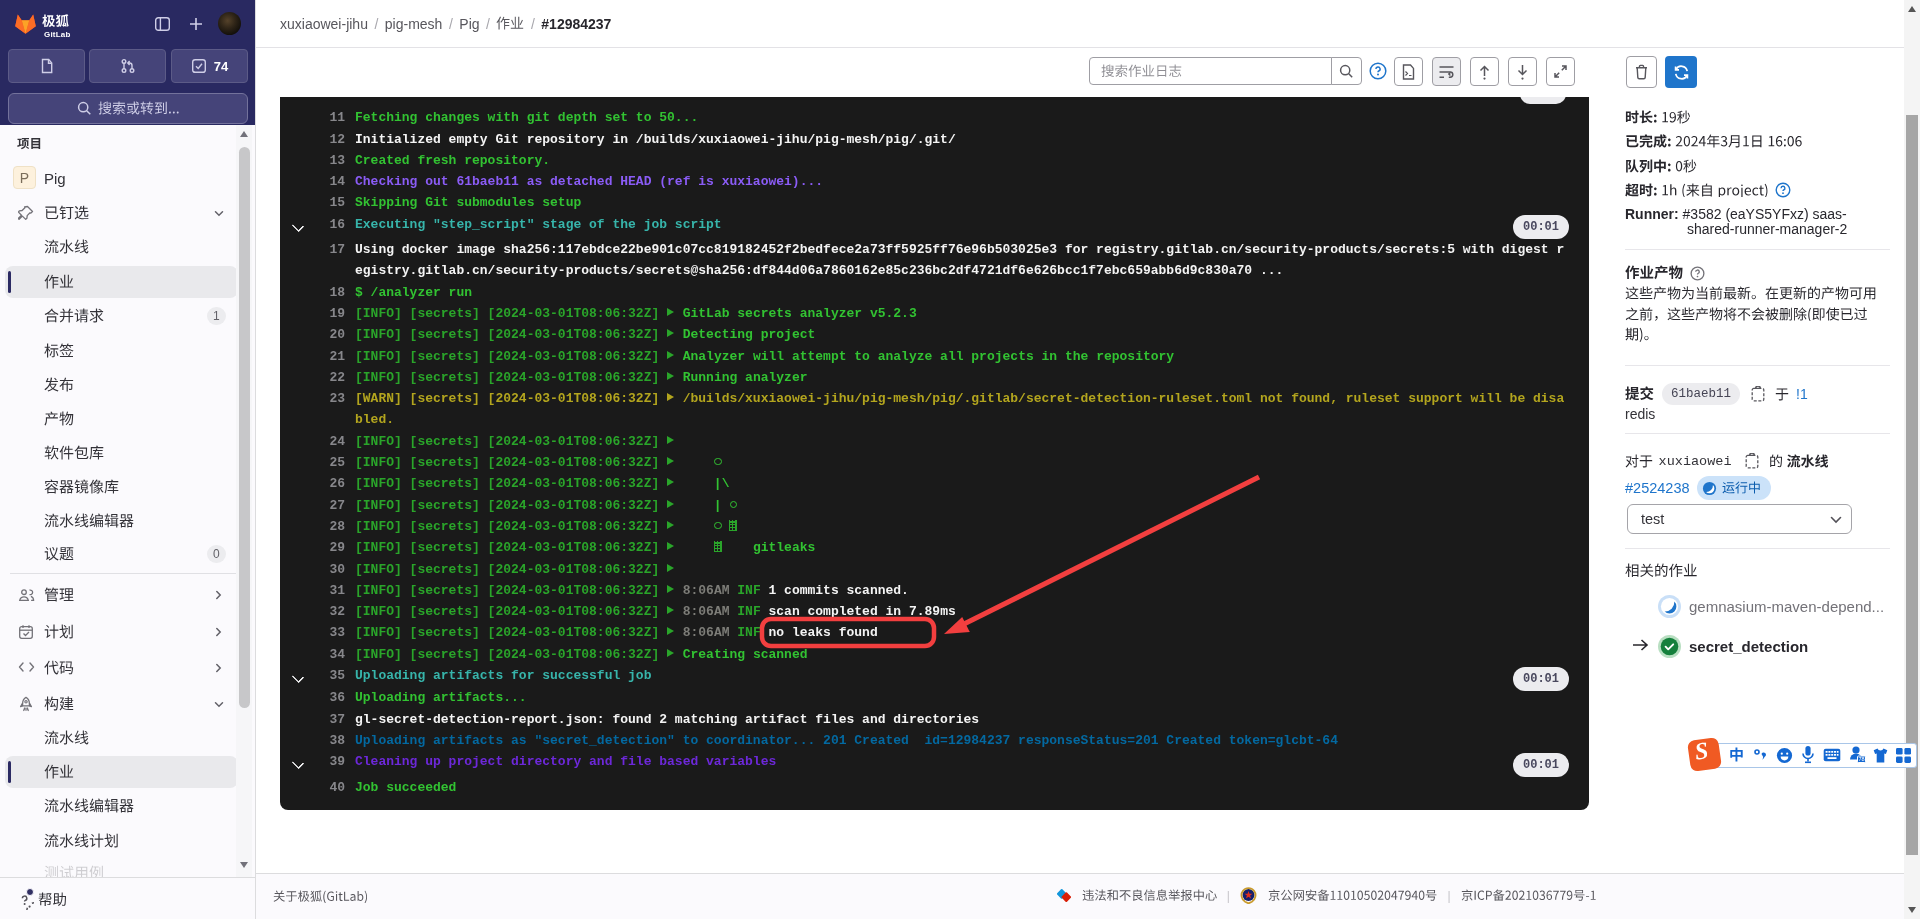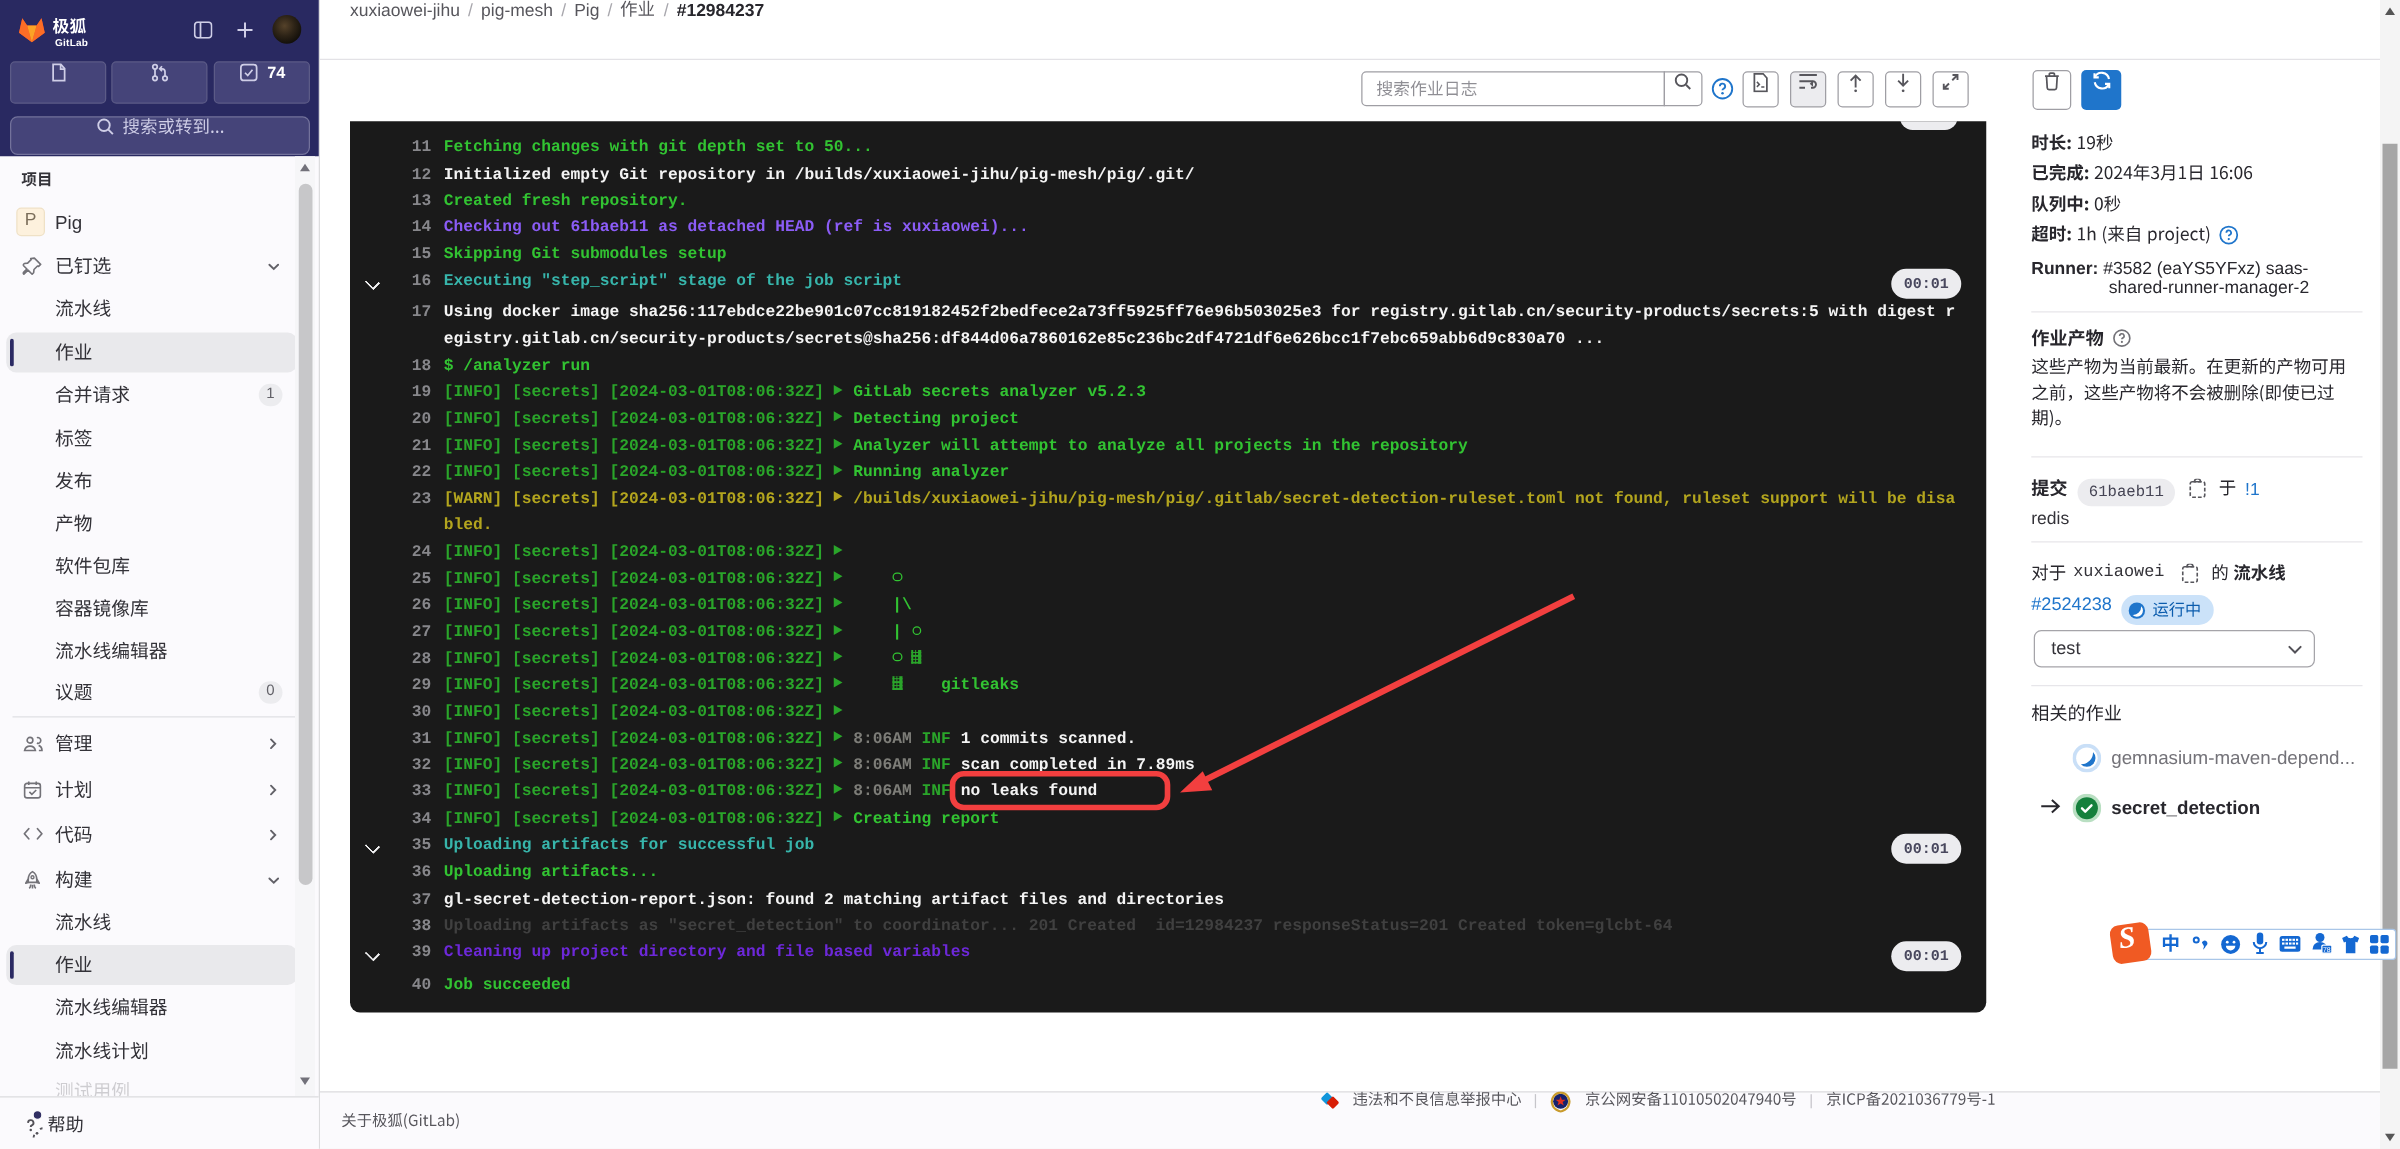--- a/index.html
+++ b/index.html
@@ -1,18 +1,18 @@
 <!DOCTYPE html>
 <html><head><meta charset="utf-8"><style>
 *{margin:0;padding:0;box-sizing:border-box;}
 html,body{width:1920px;height:919px;overflow:hidden;background:#fff;
  font-family:"Liberation Sans",sans-serif;-webkit-font-smoothing:antialiased;}
 .abs{position:absolute;}
 svg{display:block;}
-.cv{display:flex;align-items:flex-start;}
+.cv{display:flex;align-items:center;}
 
 .ln{position:relative;padding-left:75px;min-height:21.3px;line-height:21.3px;width:1285px;white-space:pre-wrap;}
 .num{position:absolute;left:0;top:0;width:65px;text-align:right;color:#87878b;font-weight:700;}
 .chev{position:absolute;left:13px;top:7px;width:10px;height:10px;border-right:2.4px solid #f0f0f1;border-bottom:2.4px solid #f0f0f1;border-radius:1px;transform:rotate(45deg) scale(1,.8);transform-origin:center;}
 .dur{position:absolute;right:-4px;top:1.5px;height:24px;padding:0 10px;background:#ececef;border-radius:12px;color:#49485e;font:700 12px 'Liberation Mono';line-height:24px;}
 .tri{display:inline-block;width:7.8px;height:9px;position:relative;}
 .tri::after{content:'';position:absolute;left:0;top:0;border-left:7px solid;border-left-color:inherit;border-top:4.5px solid transparent;border-bottom:4.5px solid transparent;}
 .circ{display:inline-block;width:7.8px;height:8px;position:relative;}
 .circ::after{content:'';position:absolute;left:0.4px;top:0;width:5.4px;height:5.4px;border:1.3px solid #32c332;border-radius:50%;}
 .shade{display:inline-block;width:7.8px;height:11px;background-image:repeating-linear-gradient(0deg,#2aa52a 0 1.4px,transparent 1.4px 2.8px),repeating-linear-gradient(90deg,#2aa52a 0 1.4px,transparent 1.4px 2.8px);background-size:7px 11px;vertical-align:-1px;}
@@ -394,25 +394,25 @@
       <div class="ln" style=""><span class="num">24</span><span style="color:#2aa52a">[INFO] [secrets] [2024-03-01T08:06:32Z] </span><span class="tri" style="border-left-color:#2aa52a"></span></div>
       <div class="ln" style=""><span class="num">25</span><span style="color:#2aa52a">[INFO] [secrets] [2024-03-01T08:06:32Z] </span><span class="tri" style="border-left-color:#2aa52a"></span><span style="color:#32c332">     <span class="circ"></span></span></div>
       <div class="ln" style=""><span class="num">26</span><span style="color:#2aa52a">[INFO] [secrets] [2024-03-01T08:06:32Z] </span><span class="tri" style="border-left-color:#2aa52a"></span><span style="color:#32c332">     |\</span></div>
       <div class="ln" style=""><span class="num">27</span><span style="color:#2aa52a">[INFO] [secrets] [2024-03-01T08:06:32Z] </span><span class="tri" style="border-left-color:#2aa52a"></span><span style="color:#32c332">     | <span class="circ"></span></span></div>
       <div class="ln" style=""><span class="num">28</span><span style="color:#2aa52a">[INFO] [secrets] [2024-03-01T08:06:32Z] </span><span class="tri" style="border-left-color:#2aa52a"></span><span style="color:#32c332">     <span class="circ"></span> <span class="shade"></span></span></div>
       <div class="ln" style=""><span class="num">29</span><span style="color:#2aa52a">[INFO] [secrets] [2024-03-01T08:06:32Z] </span><span class="tri" style="border-left-color:#2aa52a"></span><span style="color:#32c332">     <span class="shade"></span>    gitleaks</span></div>
       <div class="ln" style=""><span class="num">30</span><span style="color:#2aa52a">[INFO] [secrets] [2024-03-01T08:06:32Z] </span><span class="tri" style="border-left-color:#2aa52a"></span></div>
       <div class="ln" style=""><span class="num">31</span><span style="color:#2aa52a">[INFO] [secrets] [2024-03-01T08:06:32Z] </span><span class="tri" style="border-left-color:#2aa52a"></span> <span style="color:#7d7d78">8:06AM </span><span style="color:#2aa52a">INF </span><span style="color:#f4f4f4">1 commits scanned.</span></div>
       <div class="ln" style=""><span class="num">32</span><span style="color:#2aa52a">[INFO] [secrets] [2024-03-01T08:06:32Z] </span><span class="tri" style="border-left-color:#2aa52a"></span> <span style="color:#7d7d78">8:06AM </span><span style="color:#2aa52a">INF </span><span style="color:#f4f4f4">scan completed in 7.89ms</span></div>
       <div class="ln" style=""><span class="num">33</span><span style="color:#2aa52a">[INFO] [secrets] [2024-03-01T08:06:32Z] </span><span class="tri" style="border-left-color:#2aa52a"></span> <span style="color:#7d7d78">8:06AM </span><span style="color:#2aa52a">INF </span><span style="color:#f4f4f4">no leaks found</span></div>
-      <div class="ln" style=""><span class="num">34</span><span style="color:#2aa52a">[INFO] [secrets] [2024-03-01T08:06:32Z] </span><span class="tri" style="border-left-color:#2aa52a"></span> <span style="color:#32c332">Creating report</span></div>
+      <div class="ln" style=""><span class="num">34</span><span style="color:#2aa52a">[INFO] [secrets] [2024-03-01T08:06:32Z] </span><span class="tri" style="border-left-color:#2aa52a"></span> <span style="color:#32c332">Creating scanned</span></div>
       <div class="ln" style=""><span class="chev"></span><span class="num">35</span><span style="color:#37b5ab">Uploading artifacts for successful job</span><span class="dur">00:01</span></div>
       <div class="ln" style="margin-top:1px;"><span class="num">36</span><span style="color:#32c332">Uploading artifacts...</span></div>
       <div class="ln" style=""><span class="num">37</span><span style="color:#f4f4f4">gl-secret-detection-report.json: found 2 matching artifact files and directories</span></div>
-      <div class="ln" style=""><span class="num">38</span><span style="color:#404040">Uploading artifacts as "secret_detection" to coordinator... 201 Created  id=12984237 responseStatus=201 Created token=glcbt-64</span></div>
+      <div class="ln" style=""><span class="num">38</span><span style="color:#0369a1">Uploading artifacts as "secret_detection" to coordinator... 201 Created  id=12984237 responseStatus=201 Created token=glcbt-64</span></div>
       <div class="ln" style=""><span class="chev"></span><span class="num">39</span><span style="color:#6d28d9">Cleaning up project directory and file based variables</span><span class="dur">00:01</span></div>
       <div class="ln" style="margin-top:4px;"><span class="num">40</span><span style="color:#32c332">Job succeeded</span></div>
     </div>
     <svg class="abs" style="left:0;top:0" width="1309" height="713" viewBox="0 0 1309 713">
 <rect x="482" y="522" width="172" height="27" rx="9" fill="none" stroke="#f23f3f" stroke-width="4.5"></rect>
 <line x1="979" y1="380" x2="684" y2="527" stroke="#f23f3f" stroke-width="5"></line>
 <path d="M664 537 L682.2 519.9 L689.8 535.1 Z" fill="#f23f3f"></path>
 </svg>
   </div>
 <div class="abs" style="left:256px;top:873px;width:1648px;height:46px;background:#fbfafd;border-top:1px solid #dcdcde"></div>

